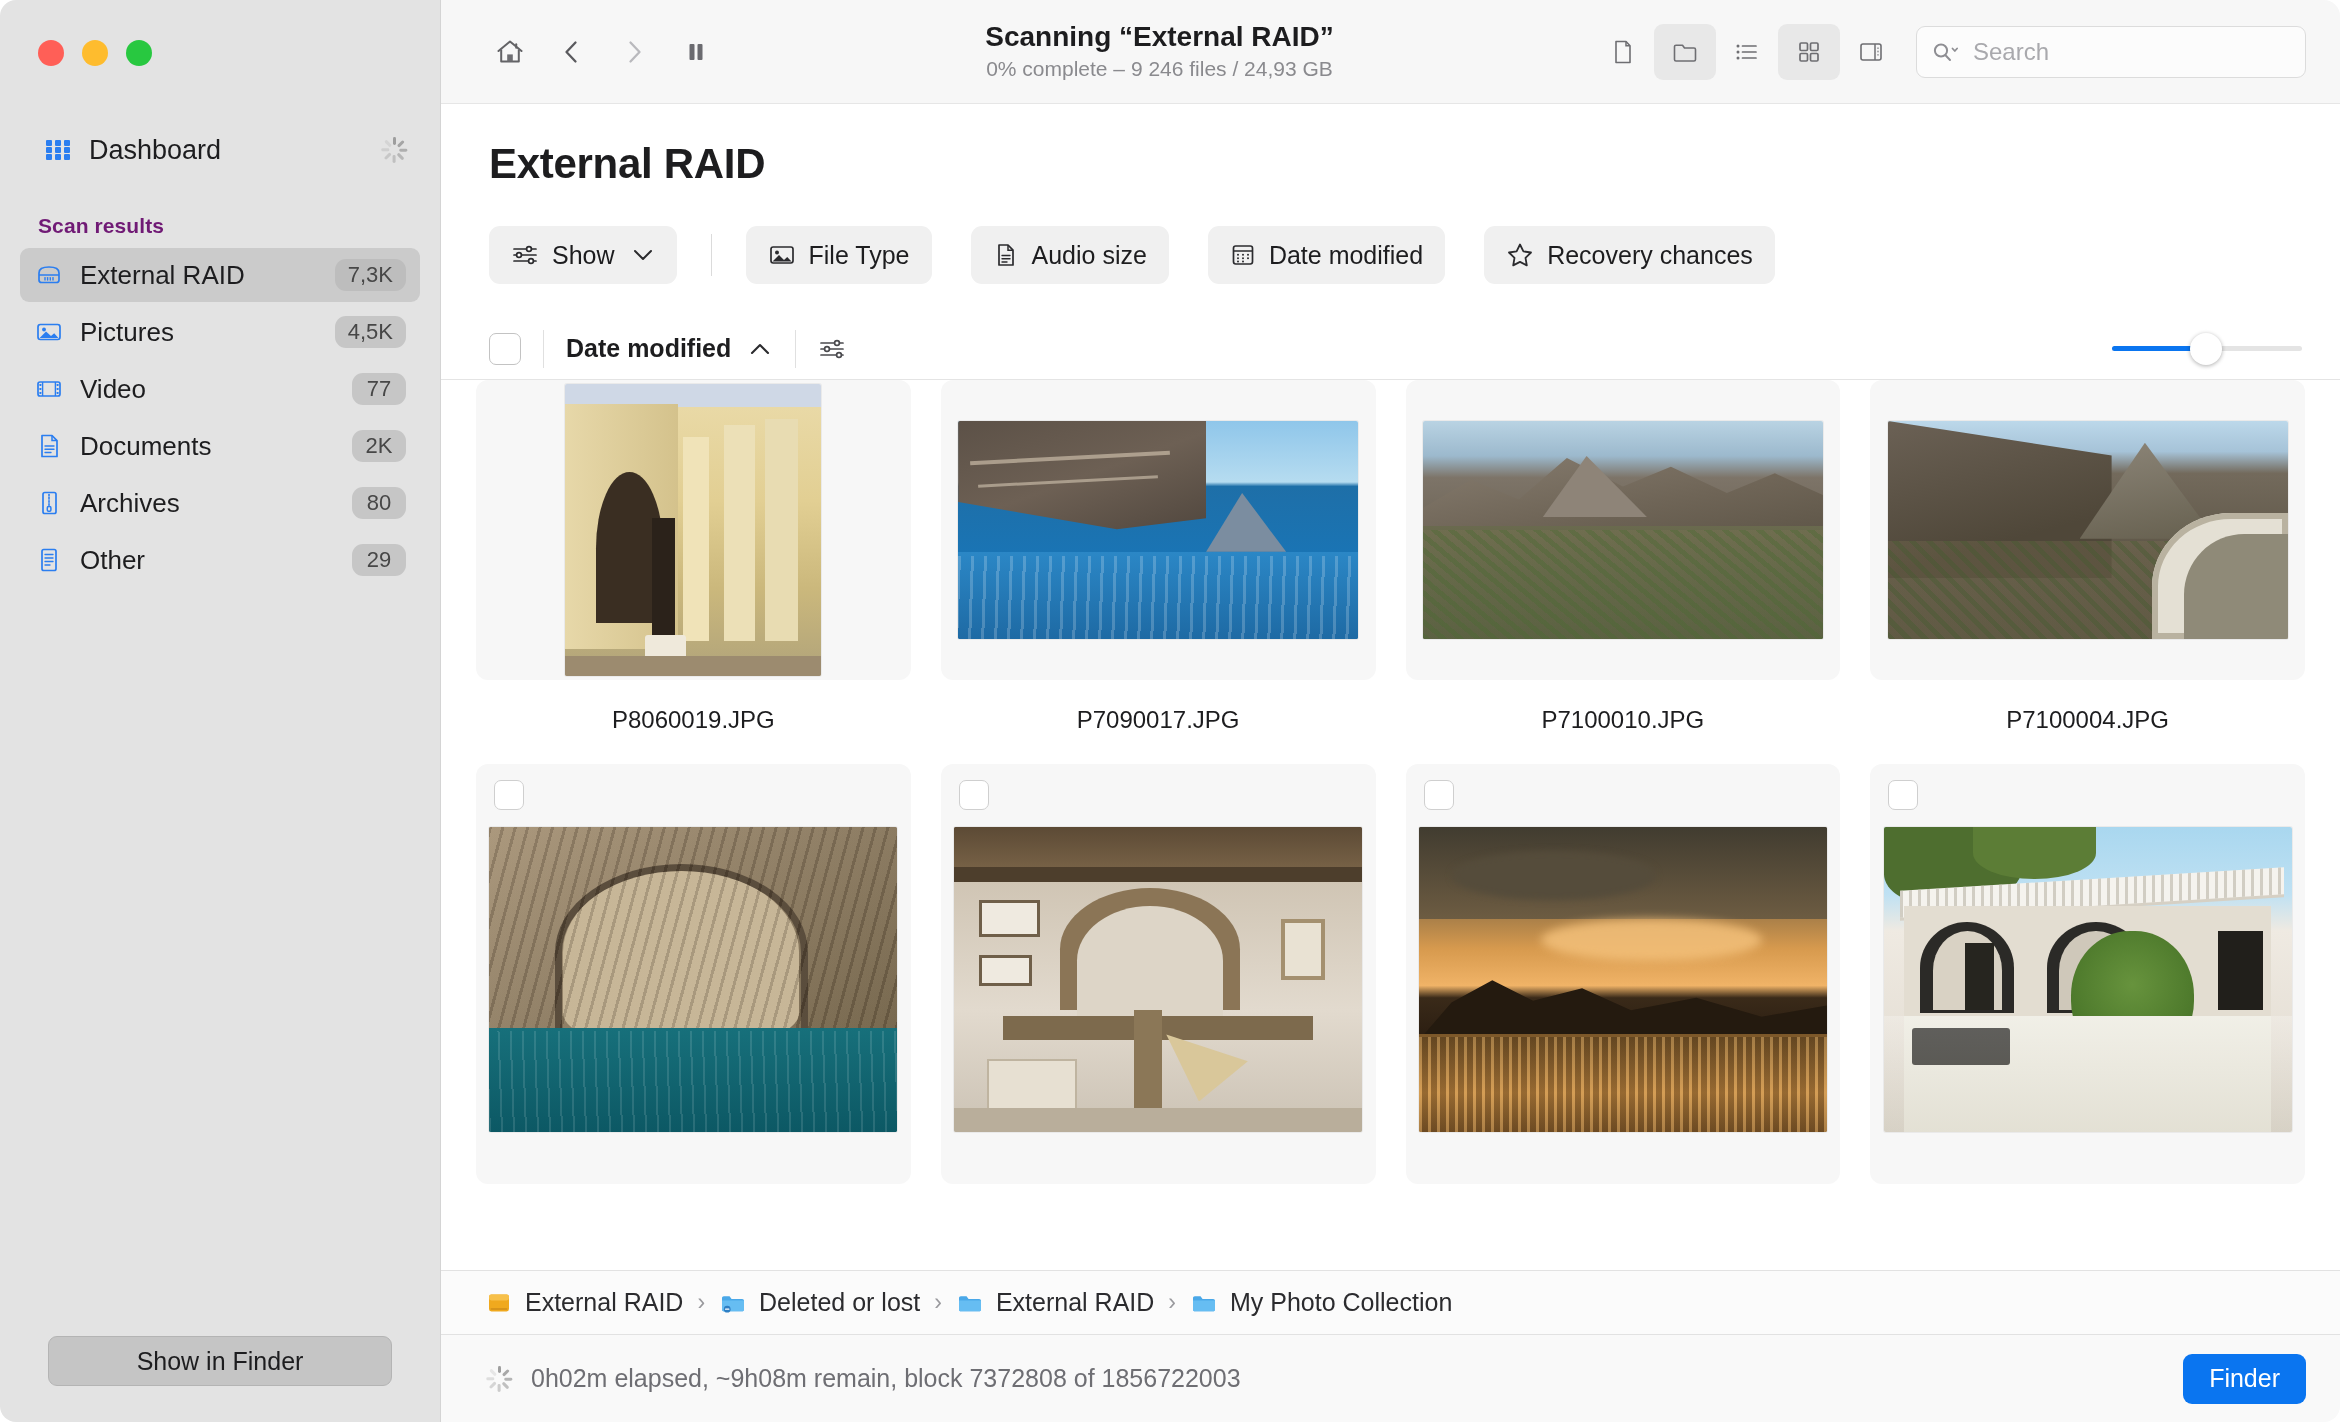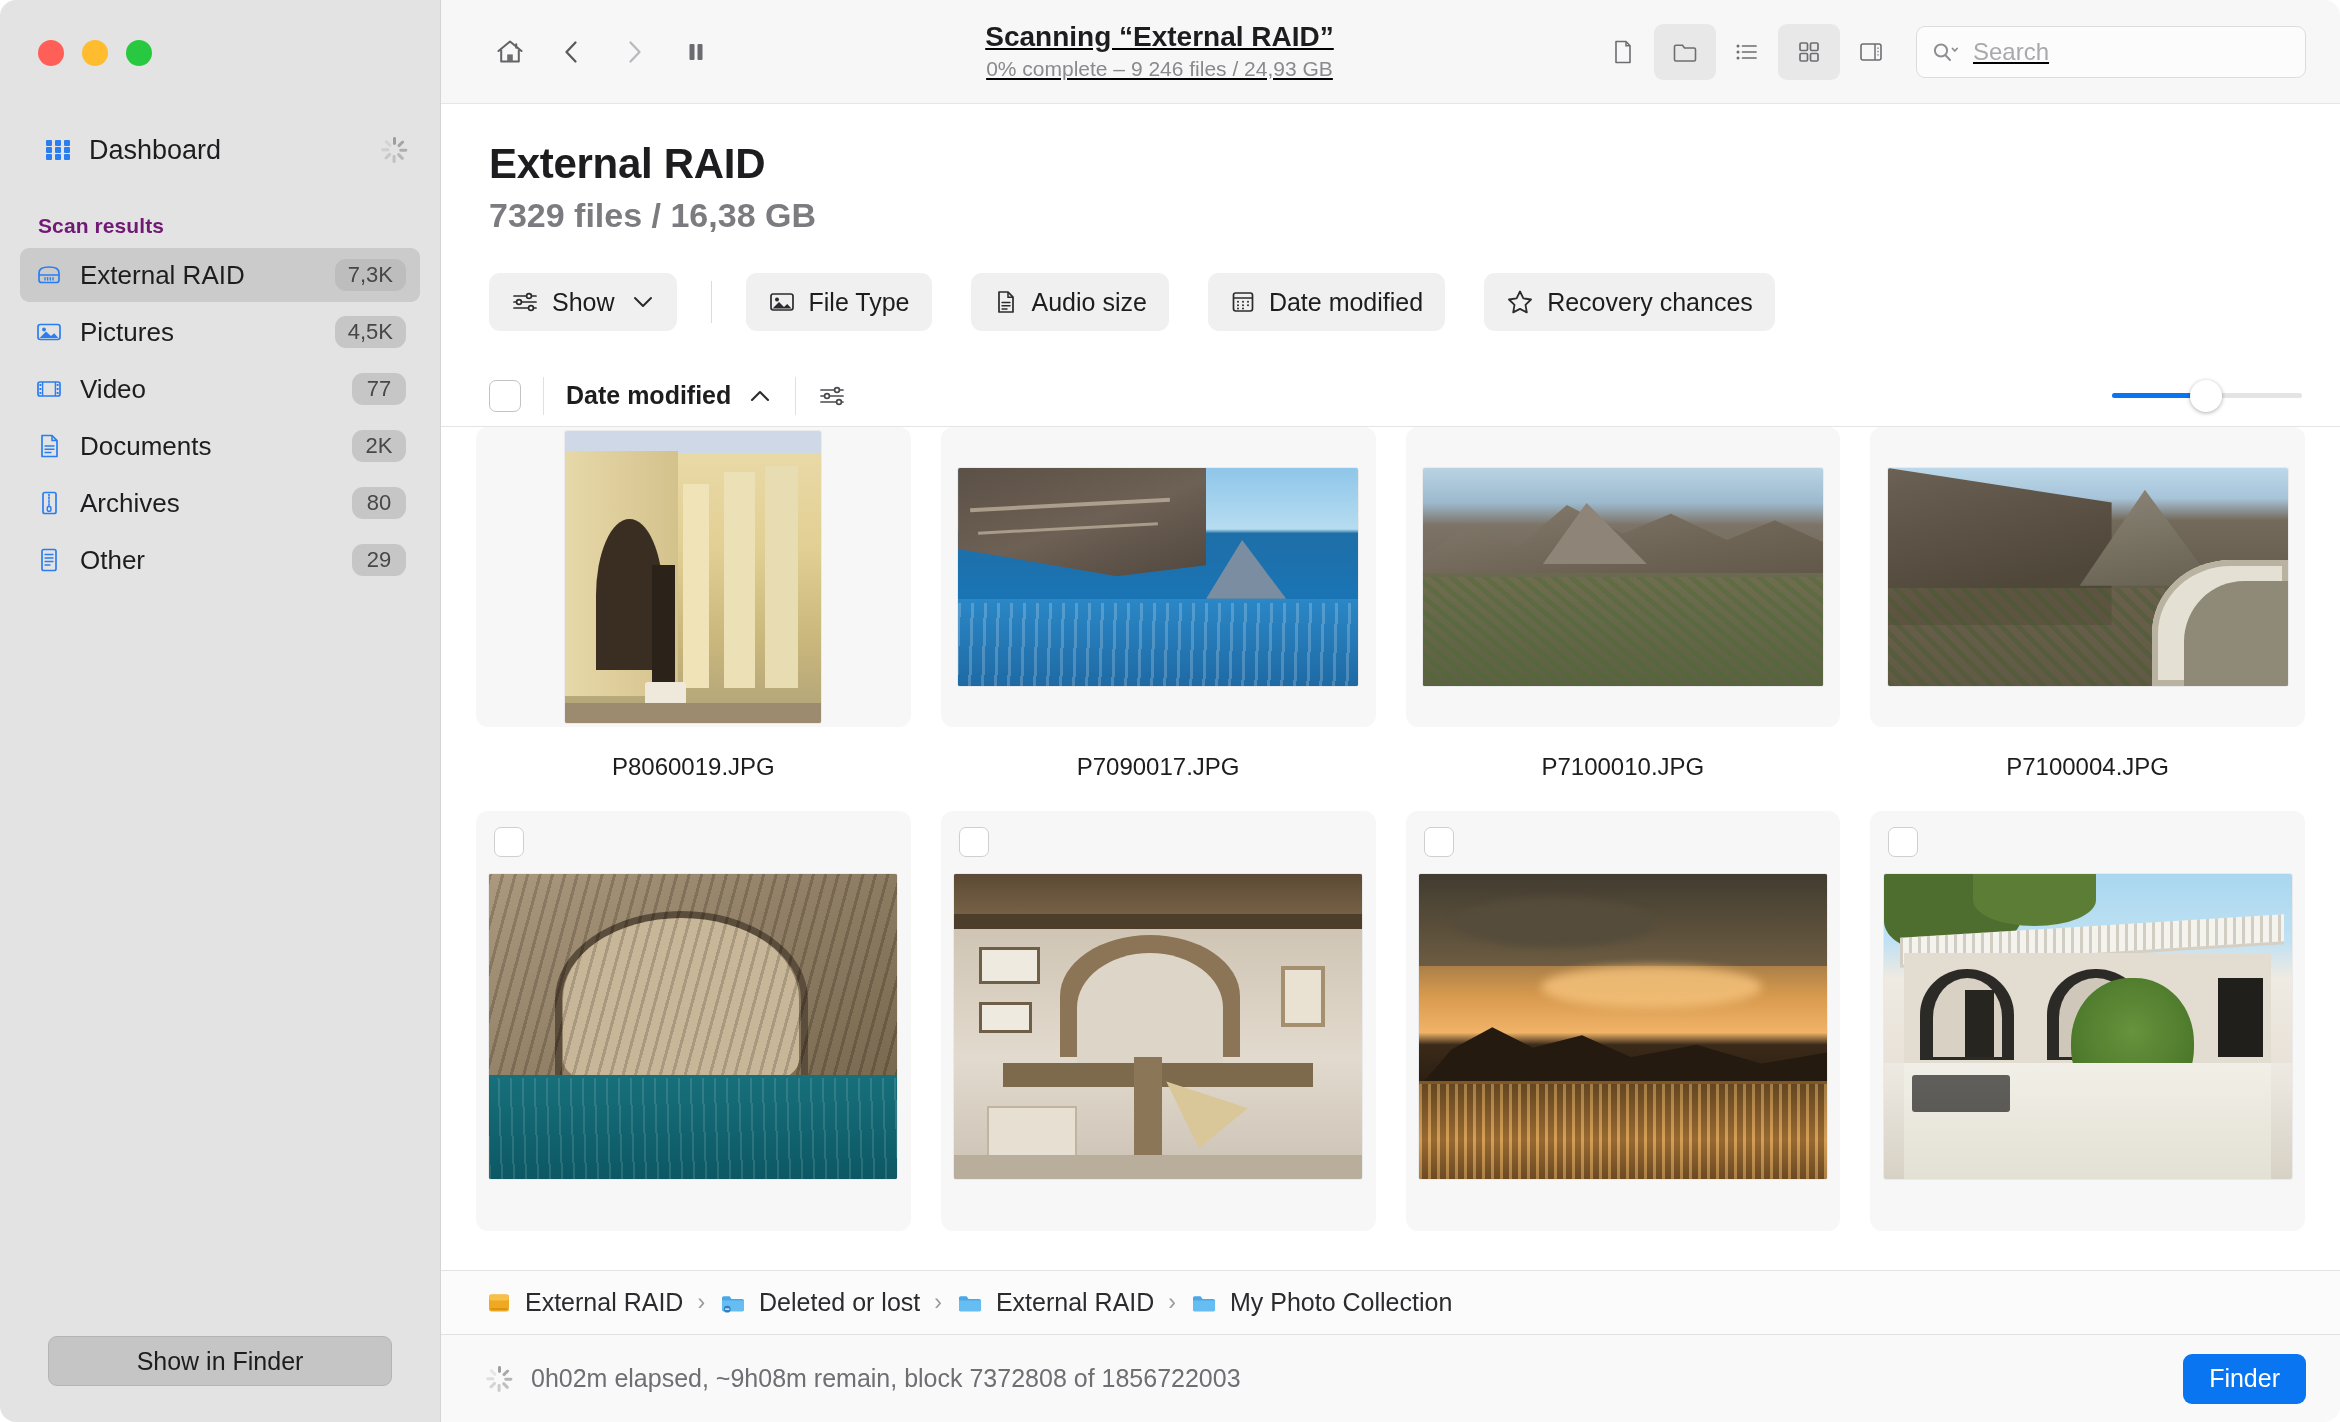--- a/index.html
+++ b/index.html
@@ -128,21 +128,20 @@
     border-left: 1px solid #d4d4d4;
   }
   .titlebar {
     height: 104px;
     flex: 0 0 104px;
     background: #f7f7f7;
     display: flex;
     align-items: center;
     padding: 0 34px 0 38px;
     border-bottom: 1px solid #e6e6e6;
-    text-decoration: underline;
   }
   .tb-btn {
     width: 62px; height: 56px;
     display: flex; align-items: center; justify-content: center;
     border-radius: 9px;
     cursor: pointer;
     flex: 0 0 auto;
   }
   .tb-btn.active { background: #e8e8e8; }
   .tb-title-wrap {
@@ -652,21 +651,20 @@
           </span>
           <span class="search-ph">Search</span>
         </div>
       </div>
     </div>
 
     <div class="content">
 
       <div class="page-head">
         <div class="page-title">External RAID</div>
-        <div class="page-sub">7329 files / 16,38 GB</div>
       </div>
 
       <div class="filters">
         <div class="chip">
           <span class="ci">
             <svg width="28" height="24" viewBox="0 0 28 24">
               <g stroke="#2b2b2e" stroke-width="1.7" stroke-linecap="round">
                 <path d="M3 6 L25 6"></path>
                   <path d="M3 12 L25 12"></path>
                   <path d="M3 18 L25 18"></path>

